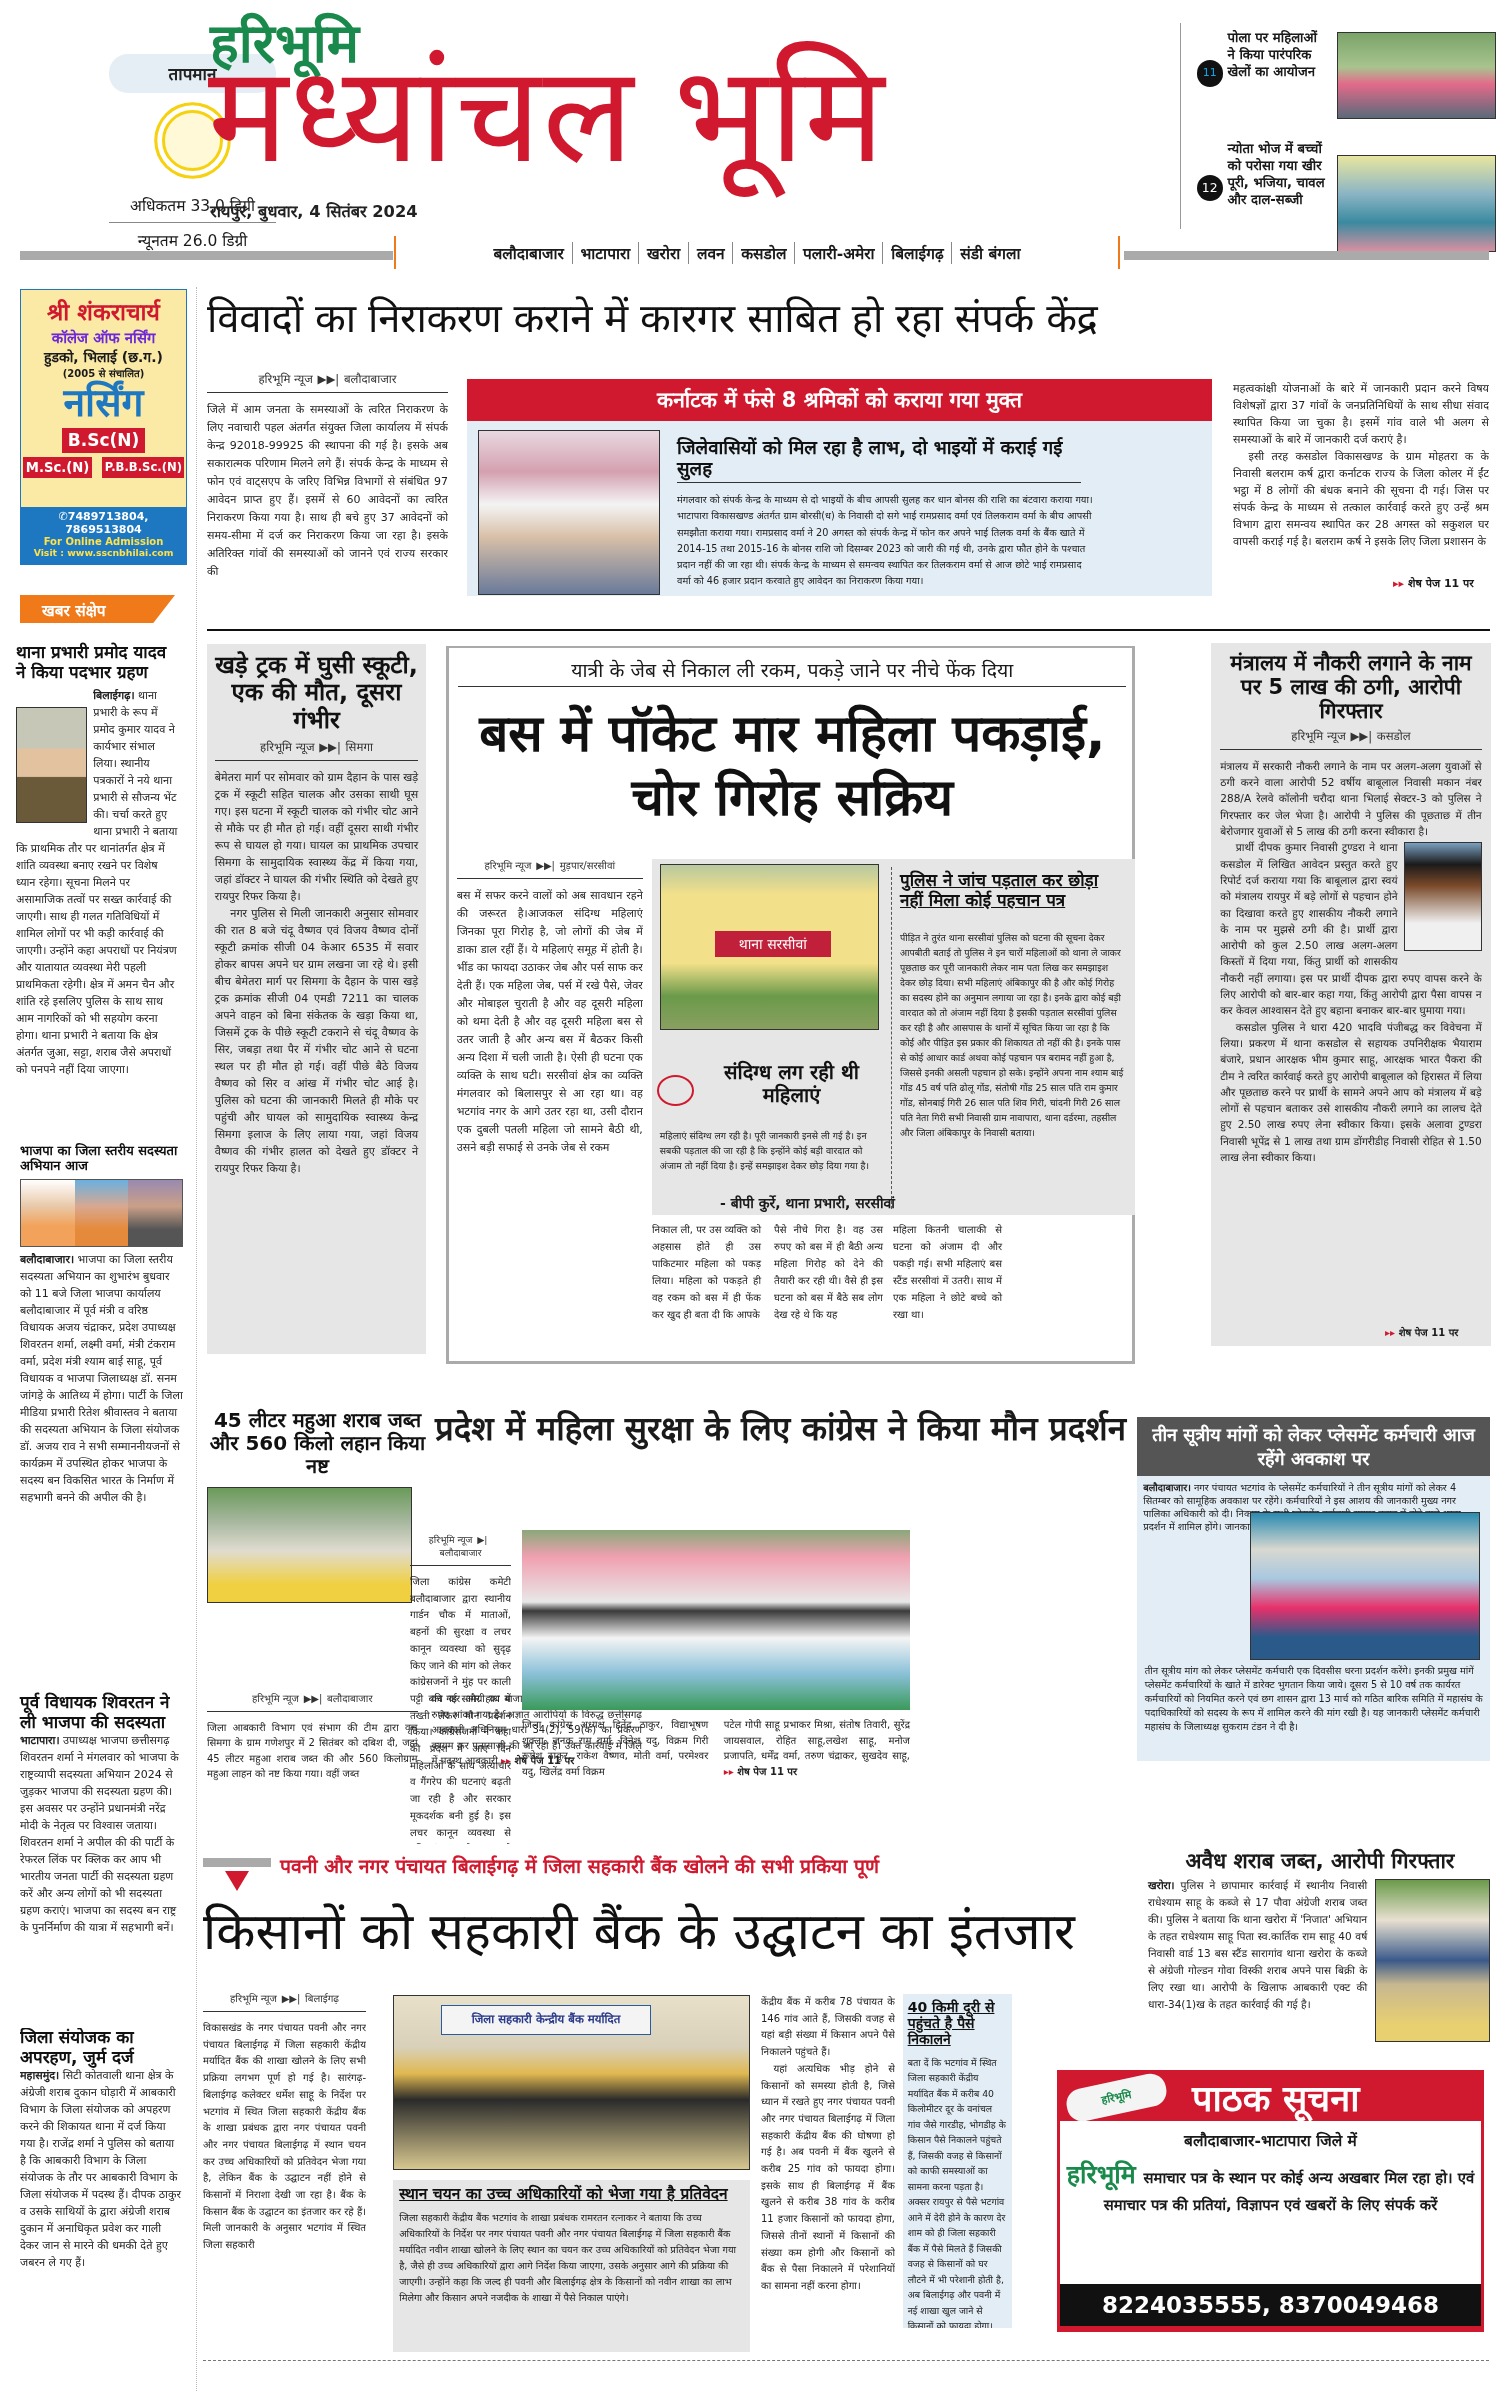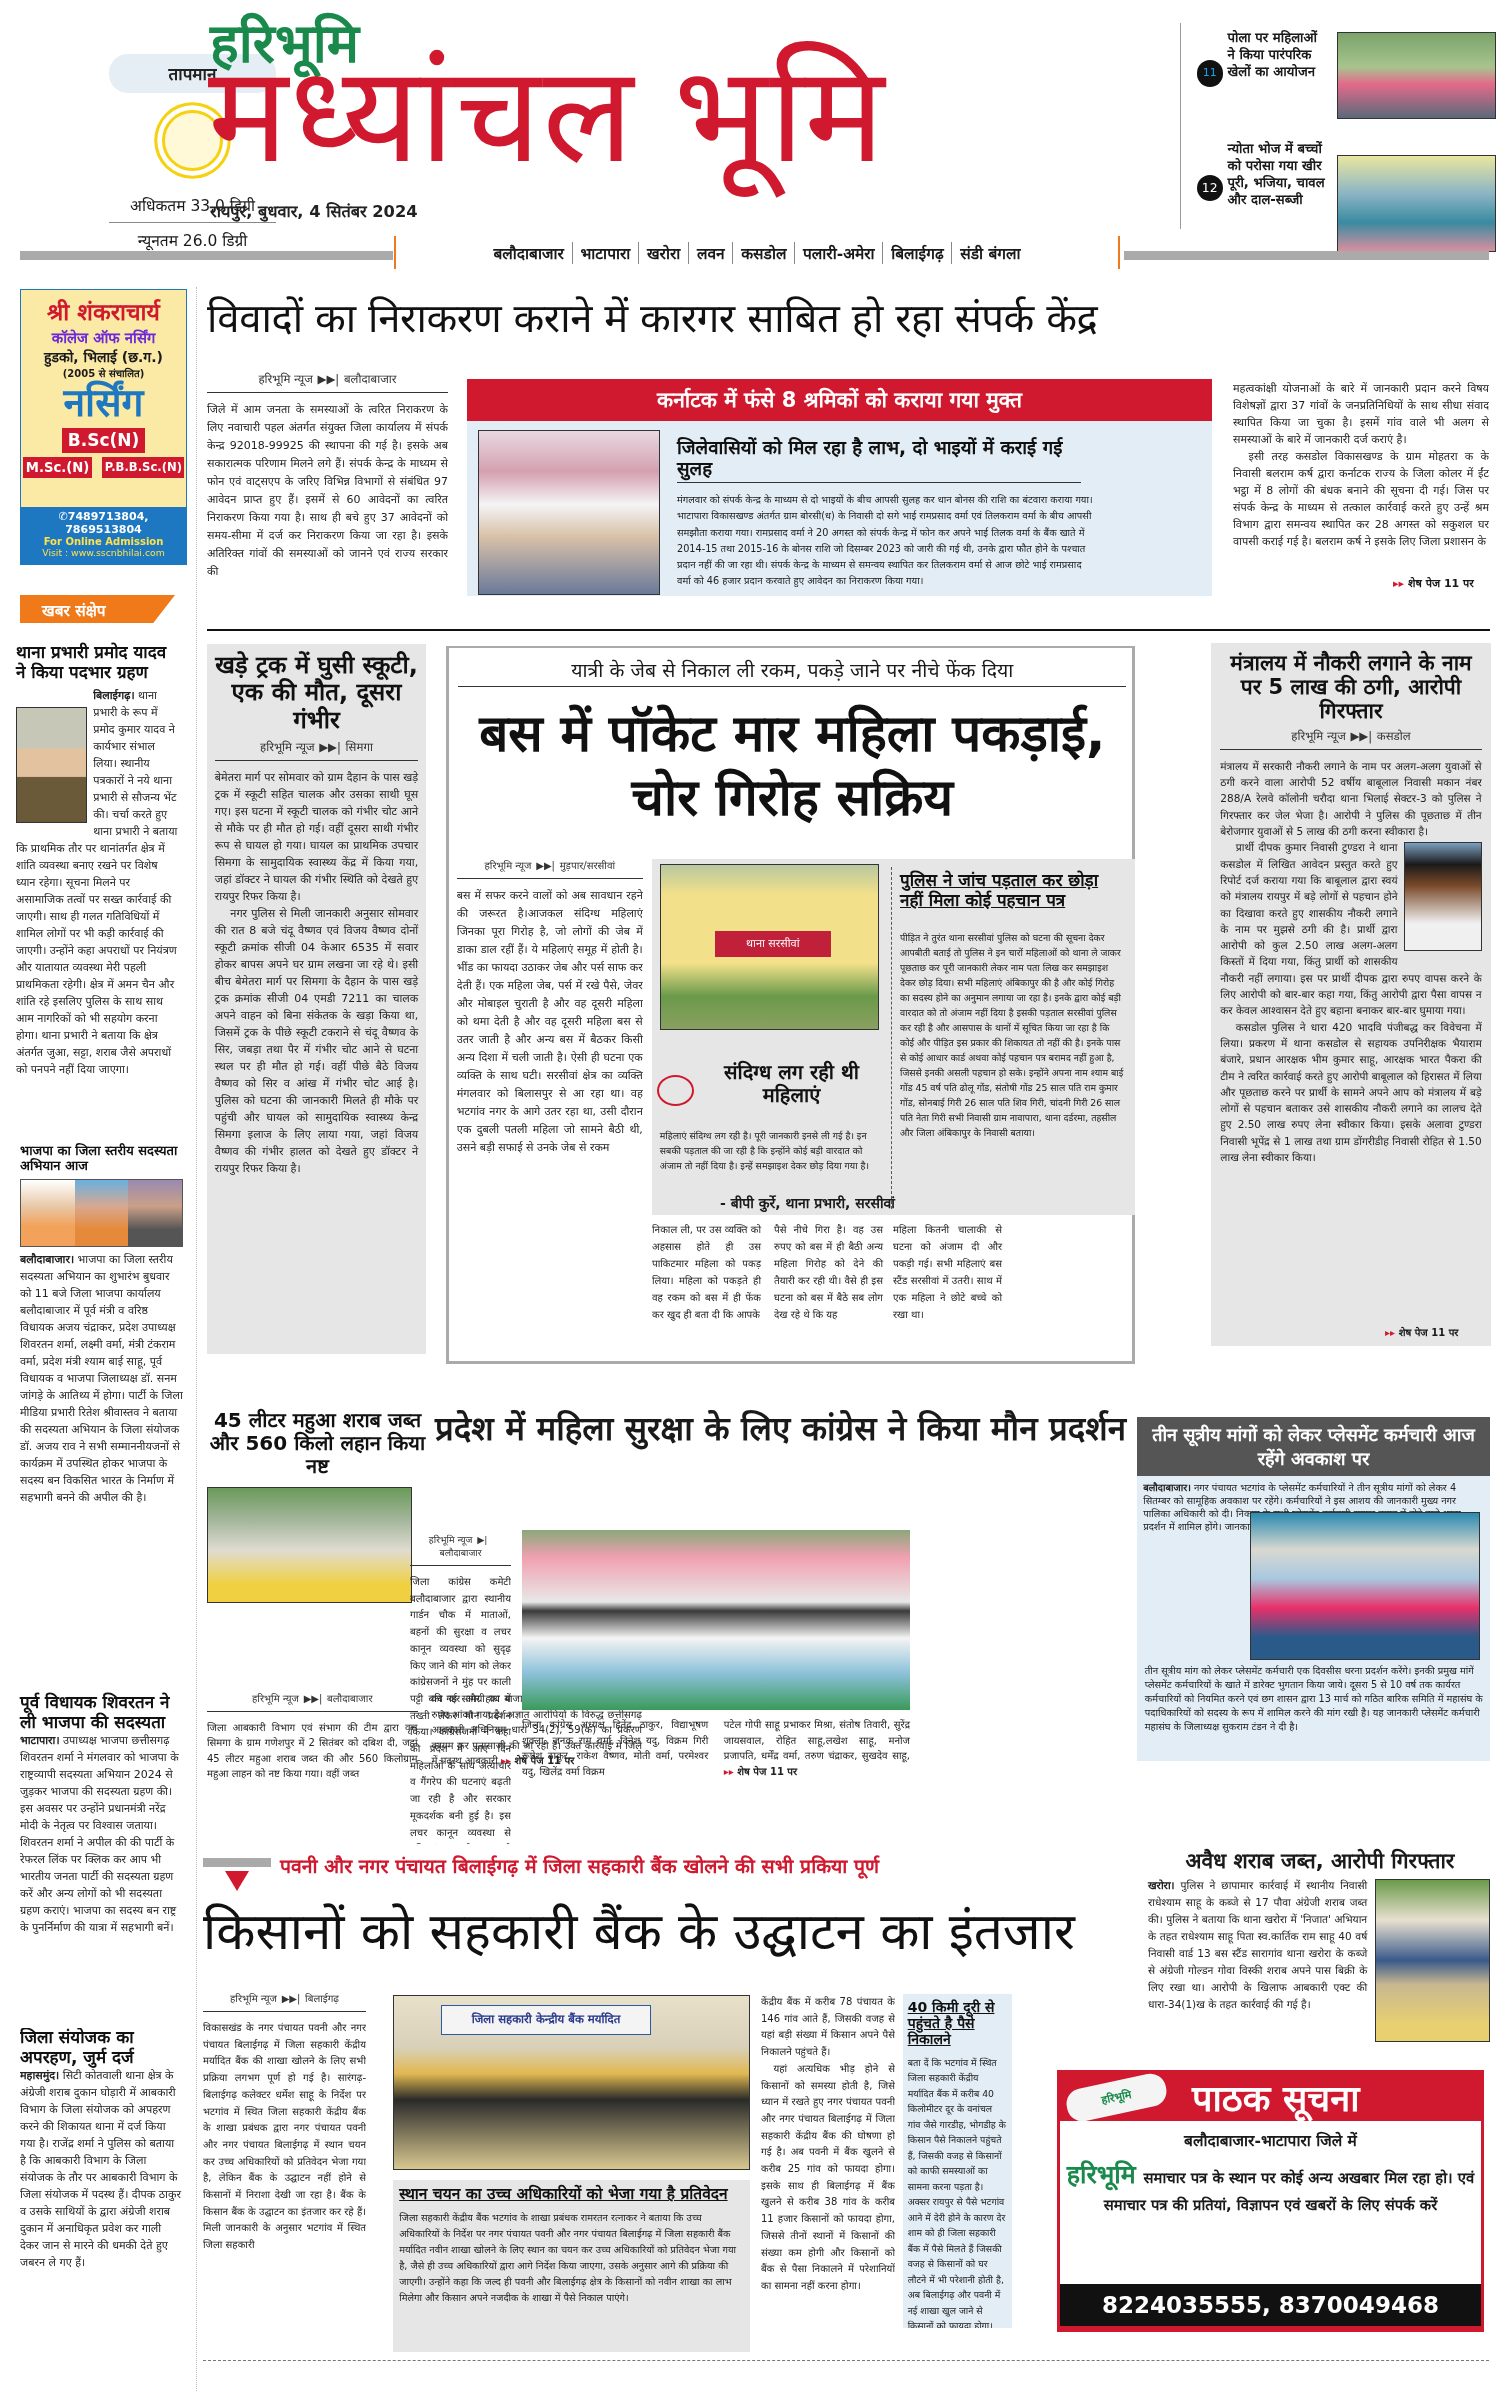--- a/index.html
+++ b/index.html
@@ -65,21 +65,21 @@
   <div style="font-size:10px;font-weight:bold">(2005 से संचालित)</div>
   <div style="color:#1d78c1;font-size:39px;font-weight:bold;line-height:1.2">नर्सिंग</div>
   <div style="display:inline-block;background:#d0192e;color:#fff;font-size:17px;font-weight:bold;padding:2.3px 6.2px;margin:1.6px 0">B.Sc(N)</div>
   <div style="display:flex;gap:10px;justify-content:center;margin:3.1px 1.6px">
     <span style="background:#d0192e;color:#fff;font-size:13.2px;font-weight:bold;padding:2.3px 3.1px">M.Sc.(N)</span>
     <span style="background:#d0192e;color:#fff;font-size:11.6px;font-weight:bold;padding:3.1px 2.3px">P.B.B.Sc.(N)</span>
   </div>
   <div style="background:#1d78c1;color:#fff;padding:3.1px 0 6.2px;position:absolute;bottom:0;left:0;right:0">
     <div style="font-size:11px;font-weight:bold"><span>✆</span><span>7489713804, 7869513804</span></div>
     <div style="font-size:10px;color:#ffe14a;font-weight:bold">For Online Admission</div>
-    <div style="font-size:9.3px;color:#ffe14a;font-weight:normal">Visit : www.sscnbhilai.com</div>
+    <div style="font-size:9.3px;color:#ffe14a;font-weight:bold">Visit : www.sscnbhilai.com</div>
   </div>
 </div>
 
 <div class="abs" style="left:20px;top:595px;width:155px;height:28px;background:#f07a1a;color:#fff;font-size:15.5px;font-weight:bold;padding:3.9px 0 0 22px;clip-path:polygon(0 0,100% 0,86% 100%,0 100%)"><span>खबर संक्षेप</span></div>
 
 <div class="abs" style="left:16px;top:643px;width:163px">
   <div class="hd" style="font-size:17px">थाना प्रभारी प्रमोद यादव ने किया पदभार ग्रहण</div>
   <div style="position:relative;margin-top:4.7px">
     <div class="photo" style="float:left;width:71px;height:116px;margin:20px 6.2px 3.1px 0;background:linear-gradient(180deg,#c7c7b8 0,#c7c7b8 35%,#e3c2a0 36%,#e3c2a0 60%,#6a5a3a 61%)"></div>
     <p class="body sm" style="text-align:left;line-height:17px;font-size:11px"><b>बिलाईगढ़।</b> <span>थाना प्रभारी के रूप में प्रमोद कुमार यादव ने कार्यभार संभाल लिया। स्थानीय पत्रकारों ने नये थाना प्रभारी से सौजन्य भेंट की। चर्चा करते हुए थाना प्रभारी ने बताया कि प्राथमिक तौर पर थानांतर्गत क्षेत्र में शांति व्यवस्था बनाए रखने पर विशेष ध्यान रहेगा। सूचना मिलने पर असामाजिक तत्वों पर सख्त कार्रवाई की जाएगी। साथ ही गलत गतिविधियों में शामिल लोगों पर भी कड़ी कार्रवाई की जाएगी। उन्होंने कहा अपराधों पर नियंत्रण और यातायात व्यवस्था मेरी पहली प्राथमिकता रहेगी। क्षेत्र में अमन चैन और शांति रहे इसलिए पुलिस के साथ साथ आम नागरिकों को भी सहयोग करना होगा। थाना प्रभारी ने बताया कि क्षेत्र अंतर्गत जुआ, सट्टा, शराब जैसे अपराधों को पनपने नहीं दिया जाएगा।</span></p>
@@ -140,21 +140,21 @@
 
 <div class="abs" style="left:446px;top:646px;width:689px;height:718px;border:3.1px solid #aaa;border-top:2.3px solid #aaa">
   <div style="position:absolute;left:9.3px;top:7.8px;width:668px;font-size:19.4px;border-bottom:1.6px solid #333;padding-bottom:3.1px;text-align:center;white-space:nowrap">यात्री के जेब से निकाल ली रकम, पकड़े जाने पर नीचे फेंक दिया</div>
   <div class="hd" style="position:absolute;left:9.3px;top:54px;width:668px;font-size:51px;text-align:center;line-height:1.25">बस में पॉकेट मार महिला पकड़ाई, चोर गिरोह सक्रिय</div>
   <div style="position:absolute;left:7.8px;top:210px;width:186px;height:497px;overflow:hidden">
     <div class="byline" style="font-size:10px"><span>हरिभूमि न्यूज</span><span class="arr">▶▶|</span><span>मुड़पार/सरसीवां</span></div>
     <p class="body" style="font-size:11px;line-height:18px">बस में सफर करने वालों को अब सावधान रहने की जरूरत है।आजकल संदिग्ध महिलाएं जिनका पूरा गिरोह है, जो लोगों की जेब में डाका डाल रहीं हैं। ये महिलाएं समूह में होती है। भींड का फायदा उठाकर जेब और पर्स साफ कर देती हैं। एक महिला जेब, पर्स में रखे पैसे, जेवर और मोबाइल चुराती है और वह दूसरी महिला को थमा देती है और वह दूसरी महिला बस से उतर जाती है और अन्य बस में बैठकर किसी अन्य दिशा में चली जाती है। ऐसी ही घटना एक व्यक्ति के साथ घटी। सरसीवां क्षेत्र का व्यक्ति मंगलवार को बिलासपुर से आ रहा था। वह भटगांव नगर के आगे उतर रहा था, उसी दौरान एक दुबली पतली महिला जो सामने बैठी थी, उसने बड़ी सफाई से उनके जेब से रकम</p>
   </div>
   <div class="gray-box" style="position:absolute;left:203px;top:211px;width:483px;height:356px">
     <div style="position:absolute;left:7.8px;top:4.7px;width:219px;height:166px;border:0.8px solid #333;background:linear-gradient(180deg,#b8c8a0 0,#f2e08a 18%,#f2e08a 60%,#6a9a4a 80%,#8aa060)">
-      <div style="position:absolute;left:54px;top:66px;width:116px;height:26.4px;background:#c0203a;color:#fff;font-size:11px;text-align:center;line-height:26.4px">थाना सरसीवां</div>
+      <div style="position:absolute;left:54px;top:66px;width:116px;height:26.4px;background:#c0203a;color:#fff;font-size:14px;text-align:center;line-height:26.4px">थाना सरसीवां</div>
     </div>
     <div style="position:absolute;left:4.7px;top:216px;width:37px;height:31px;border:2.3px solid #d0192e;border-radius:50%"></div>
     <div class="hd" style="position:absolute;left:62px;top:202px;width:155px;font-size:20px;text-align:center">संदिग्ध लग रही थी महिलाएं</div>
     <p style="position:absolute;left:7.8px;top:270px;width:222px;font-size:9.3px;line-height:14.8px">महिलाएं संदिग्ध लग रही है। पूरी जानकारी इनसे ली गई है। इन सबकी पड़ताल की जा रही है कि इन्होंने कोई बड़ी वारदात को अंजाम तो नहीं दिया है। इन्हें समझाइश देकर छोड़ दिया गया है।</p>
     <div style="position:absolute;right:240px;top:334px;font-size:14px;font-weight:bold">- बीपी कुर्रे, थाना प्रभारी, सरसीवां</div>
     <div style="position:absolute;left:239px;top:7.8px;height:342px;border-left:1.6px dashed #555"></div>
     <div class="hd" style="position:absolute;left:248px;top:12.4px;width:225px;font-size:17px;text-decoration:underline">पुलिस ने जांच पड़ताल कर छोड़ा नहीं मिला कोई पहचान पत्र</div>
     <p style="position:absolute;left:248px;top:71px;width:225px;font-size:9.3px;line-height:15px;height:280px;overflow:hidden">पीड़ित ने तुरंत थाना सरसीवां पुलिस को घटना की सूचना देकर आपबीती बताई तो पुलिस ने इन चारों महिलाओं को थाना ले जाकर पूछताछ कर पूरी जानकारी लेकर नाम पता लिख कर समझाइश देकर छोड़ दिया। सभी महिलाएं अंबिकापुर की है और कोई गिरोह का सदस्य होने का अनुमान लगाया जा रहा है। इनके द्वारा कोई बड़ी वारदात को तो अंजाम नहीं दिया है इसकी पड़ताल सरसीवां पुलिस कर रही है और आसपास के थानों में सूचित किया जा रहा है कि कोई और पीड़ित इस प्रकार की शिकायत तो नहीं की है। इनके पास से कोई आधार कार्ड अथवा कोई पहचान पत्र बरामद नहीं हुआ है, जिससे इनकी असली पहचान हो सके। इन्होंने अपना नाम श्याम बाई गोंड 45 वर्ष पति ढोलू गोंड, संतोषी गोंड 25 साल पति राम कुमार गोंड, सोनबाई गिरी 26 साल पति शिव गिरी, चांदनी गिरी 26 साल पति नेता गिरी सभी निवासी ग्राम नावापारा, थाना दर्डरमा, तहसील और जिला अंबिकापुर के निवासी बताया।</p>
   </div>
   <p class="body" style="position:absolute;left:203px;top:573px;width:109px;font-size:10px;line-height:17px">निकाल ली, पर उस व्यक्ति को अहसास होते ही उस पाकिटमार महिला को पकड़ लिया। महिला को पकड़ते ही वह रकम को बस में ही फेंक कर खुद ही बता दी कि आपके</p>

